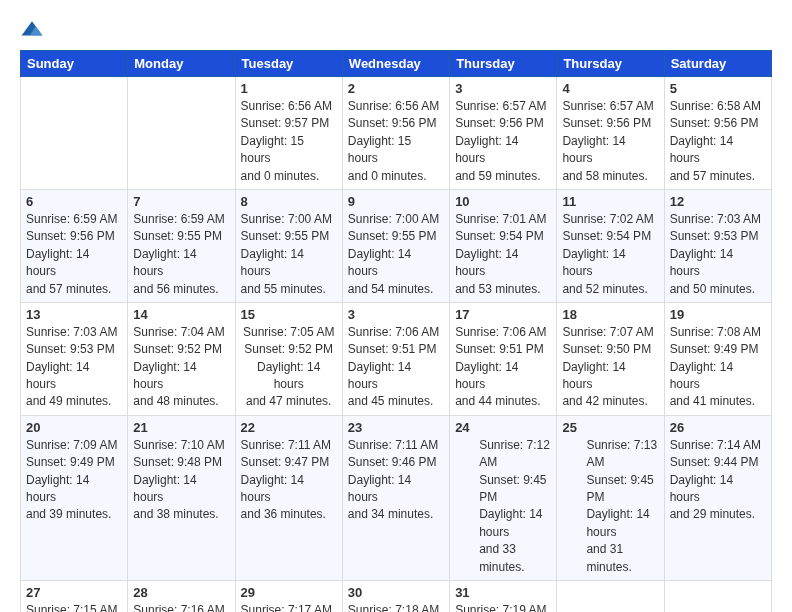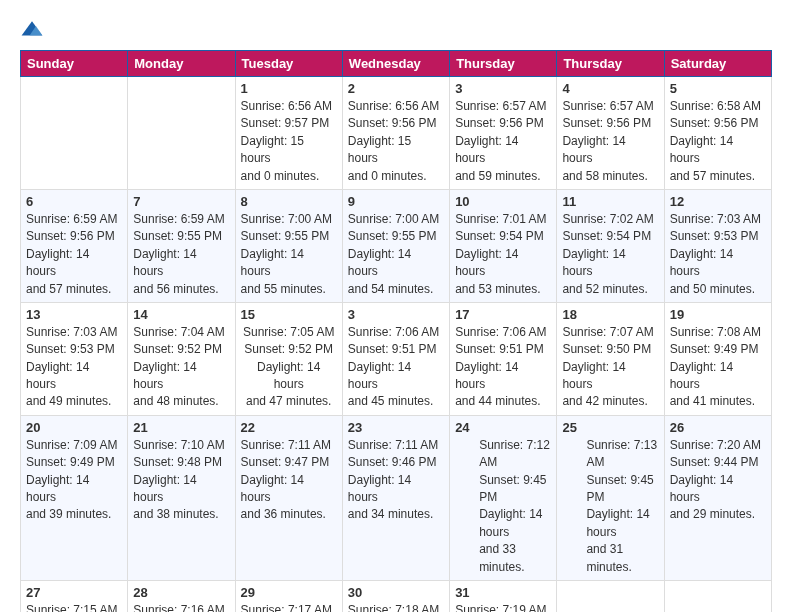--- a/index.html
+++ b/index.html
@@ -86,21 +86,21 @@
     .day-info {
       font-size: 12px;
       line-height: 1.45;
       color: #333;
     }
     .empty-cell {
       background: #f9f9f9;
     }
     tr:nth-child(even) td { background: #f5f8ff; }
     tr:nth-child(odd) td { background: #fff; }
-    .calendar thead tr th { background: #be185d; }
+    .calendar thead tr th { background: #1d4ed8; }
   </style>
 </head>
 <body>
 
 <div class="page">
   <div class="header">
     <div class="logo">
       <svg class="logo-icon" viewBox="0 0 30 30">
         <polygon points="15,4 28,22 2,22" fill="#1a5fa8"></polygon>
         <polygon points="20,10 28,22 12,22" fill="#5ba3d9" opacity="0.7"></polygon>
@@ -308,21 +308,21 @@
           </td>
           <td>
             <span class="day-num">25</span>
             <div class="day-info" style="white-space: pre-line; margin-left: 24px;">Sunrise: 7:13 AM
 Sunset: 9:45 PM
 Daylight: 14 hours
 and 31 minutes.</div>
           </td>
           <td>
             <span class="day-num">26</span>
-            <div class="day-info" style="white-space: pre-line;">Sunrise: 7:20 AM
+            <div class="day-info" style="white-space: pre-line;">Sunrise: 7:14 AM
 Sunset: 9:44 PM
 Daylight: 14 hours
 and 29 minutes.</div>
           </td>
         </tr>
         <tr>
           <td>
             <span class="day-num">27</span>
             <div class="day-info" style="white-space: pre-line;">Sunrise: 7:15 AM
 Sunset: 9:43 PM

